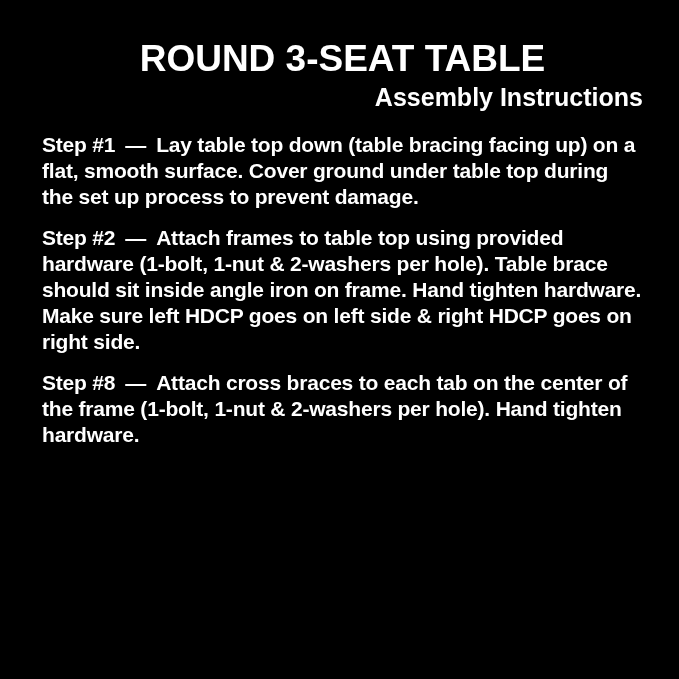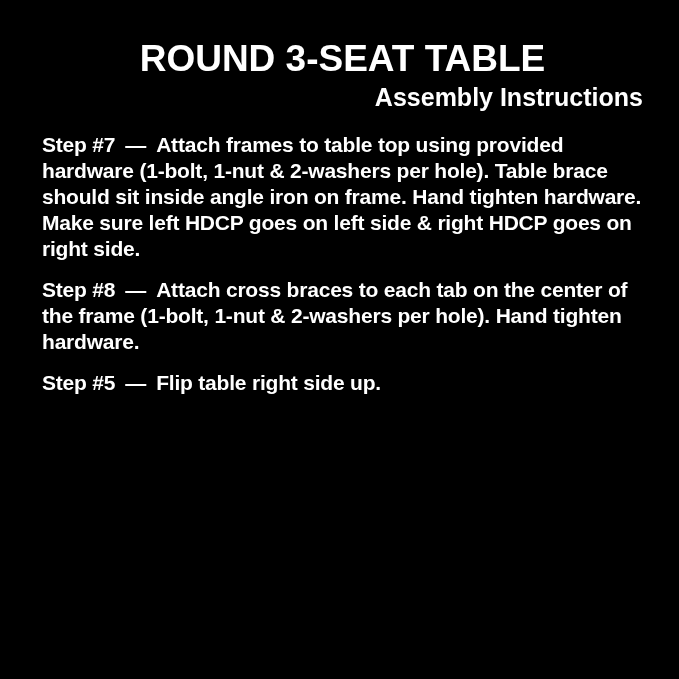--- a/index.html
+++ b/index.html
@@ -45,22 +45,22 @@
   }
 </style>
 </head>
 <body>
 
 <div class="poster">
 
   <h1 class="title">ROUND 3-SEAT TABLE</h1>
   <h2 class="subtitle">Assembly Instructions</h2>
 
+  <p class="step"><span>Step #1</span><span class="dash">—</span><span>Lay table top down (table bracing facing up) on a flat, smooth surface. Cover ground under table top during the set up process to prevent damage.</span></p>
 
-  <p class="step"><span>Step #7</span><span class="dash">—</span><span>Attach frames to table top using provided hardware (1-bolt, 1-nut &amp; 2-washers per hole). Table brace should sit inside angle iron on frame. Hand tighten hardware. Make sure left HDCP goes on left side &amp; right HDCP goes on right side.</span></p>
+  <p class="step"><span>Step #2</span><span class="dash">—</span><span>Attach frames to table top using provided hardware (1-bolt, 1-nut &amp; 2-washers per hole). Table brace should sit inside angle iron on frame. Hand tighten hardware. Make sure left HDCP goes on left side &amp; right HDCP goes on right side.</span></p>
 
 
   <p class="step"><span>Step #8</span><span class="dash">—</span><span>Attach cross braces to each tab on the center of the frame (1-bolt, 1-nut &amp; 2-washers per hole). Hand tighten hardware.</span></p>
 
-  <p class="step"><span>Step #5</span><span class="dash">—</span><span>Flip table right side up.</span></p>
 
 
 </div>
 
 </body></html>

